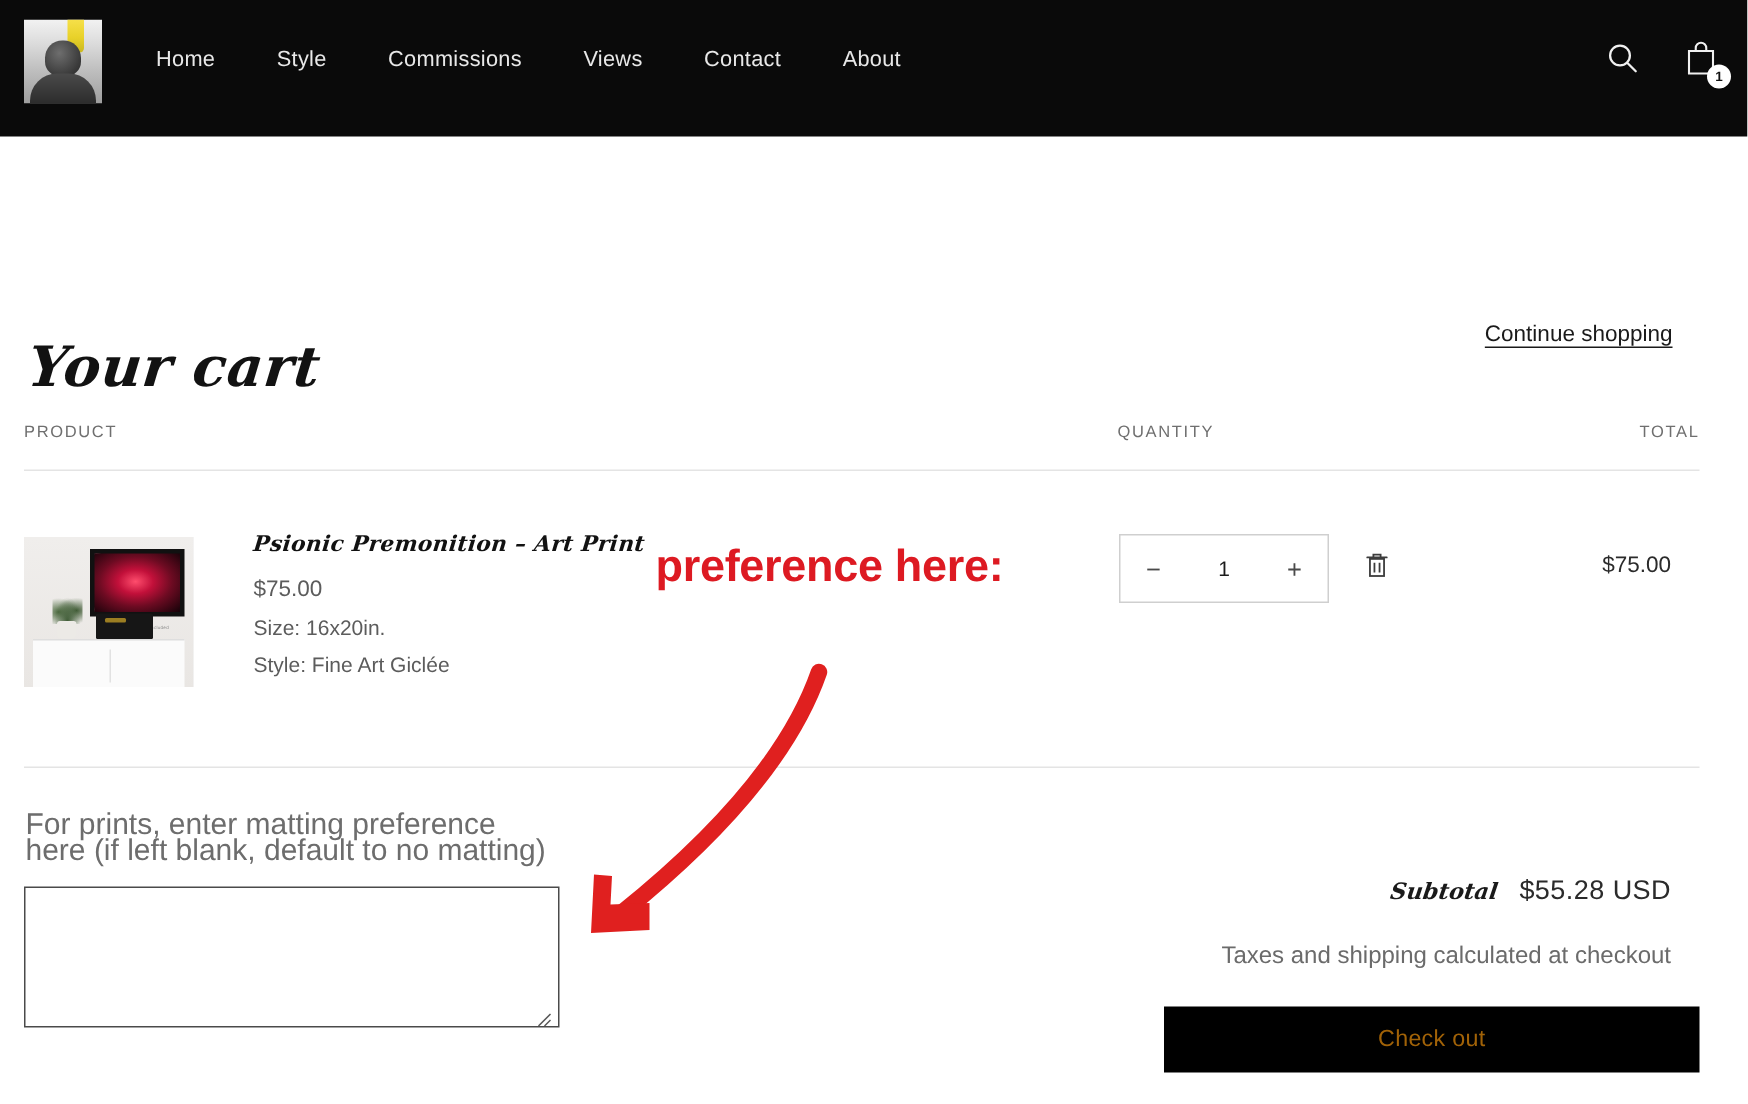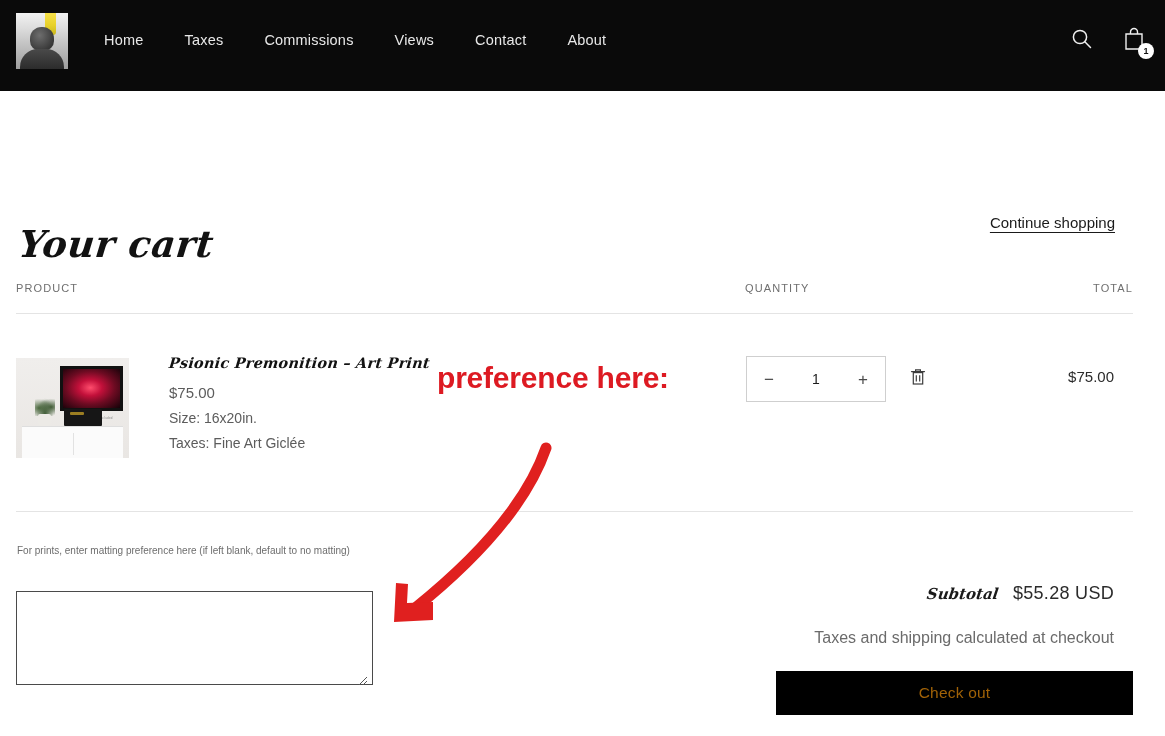--- a/index.html
+++ b/index.html
@@ -167,21 +167,21 @@
     width:18px; height:20px;
   }
   .line-total {
     position:absolute; right:32px; top:368px;
     font-size:15px; color:#2b2b2b;
   }
 
   
   .note-label {
     position:absolute; left:17px; top:542px; width:355px;
-    font-size:10px; color:#6d6d6d; line-height:17px;
+    font-size:20px; color:#6d6d6d; line-height:17px;
   }
   .note-textarea {
     position:absolute; left:16px; top:591px;
     width:357px; height:94px;
     border:1px solid #4a4a4a; background:#fff;
     font-family:"Liberation Sans", sans-serif; font-size:14px;
     padding:8px 10px; color:#222; resize:none; outline:none;
   }
   .note-resize {
     position:absolute; left:356px; top:672px; width:12px; height:12px;
@@ -234,21 +234,21 @@
     <div class="logo-wrap">
       <div class="logo-img">
         <div class="stripe"></div>
         <div class="head"></div>
         <div class="body"></div>
       </div>
     </div>
 
     <nav class="main-nav">
       <a class="nav-link">Home</a>
-      <a class="nav-link">Taxes</a>
+      <a class="nav-link">Style</a>
       <a class="nav-link">Commissions</a>
       <a class="nav-link">Views</a>
       <a class="nav-link">Contact</a>
       <a class="nav-link">About</a>
     </nav>
 
     <div class="header-actions">
       <span class="icon-btn">
         <svg width="26" height="26" viewBox="0 0 26 26" fill="none" stroke="#f0f0f0" stroke-width="1.5">
           <circle cx="11" cy="11" r="6.6"></circle>
@@ -284,21 +284,21 @@
     <div class="pt-sideboard"></div>
     <div class="pt-plant"></div>
     <div class="pt-plant-pot"></div>
     <div class="pt-speaker"></div>
   </div>
 
   <div class="product-info">
     <a class="product-name">Psionic Premonition – Art Print</a>
     <div class="product-price">$75.00</div>
     <div class="product-meta">Size: 16x20in.</div>
-    <div class="product-meta">Taxes: Fine Art Giclée</div>
+    <div class="product-meta">Style: Fine Art Giclée</div>
   </div>
 
   <div class="qty-wrap">
     <div class="qty-box">
       <span class="qty-btn">−</span>
       <span class="qty-val">1</span>
       <span class="qty-btn">+</span>
     </div>
   </div>
 

